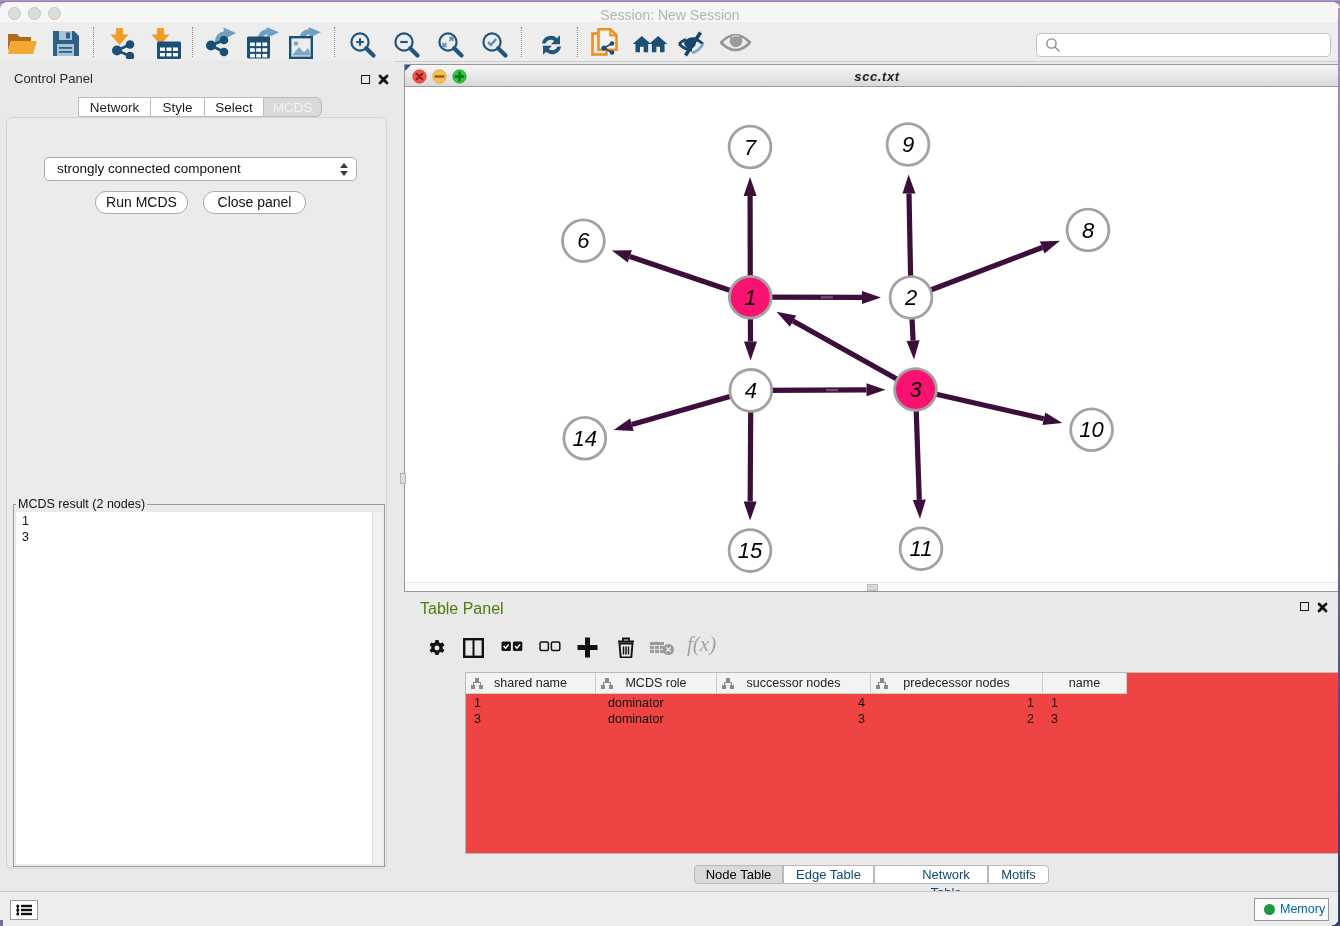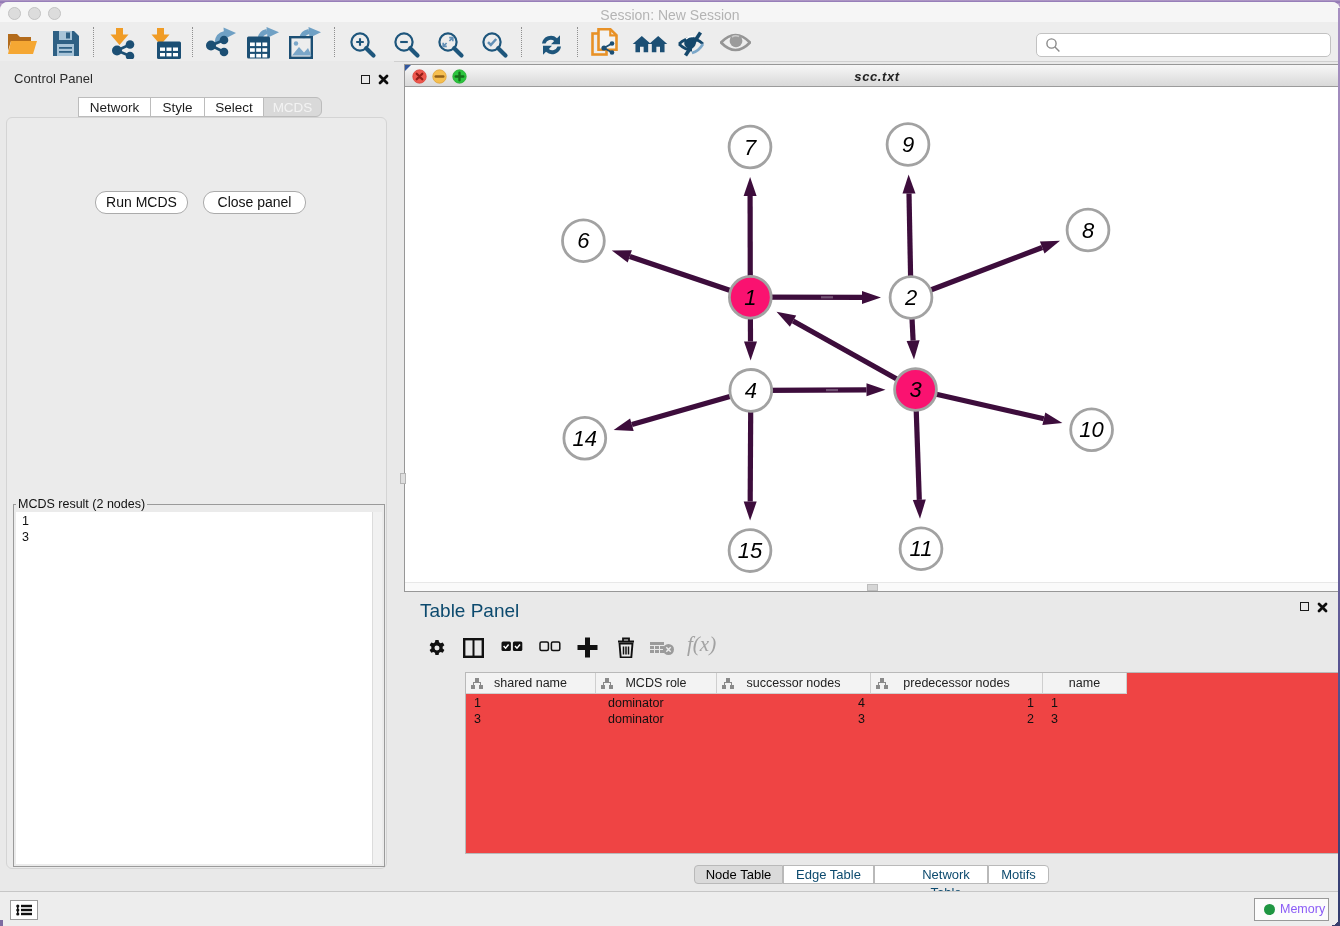--- a/index.html
+++ b/index.html
@@ -214,20 +214,26 @@
     <path d="M10 10 L14.4 14.4" stroke="#8a8a8a" stroke-width="1.4"></path>
   </svg>
 </div>
 <div id="cpanel">
   <div id="cp-title">Control Panel</div>
   <div style="position:absolute;left:361px;top:14px;width:9px;height:9px;border:1.5px solid #1a1a1a;box-sizing:border-box;"></div>
   <svg style="position:absolute;left:378px;top:13px;" width="11" height="11" viewBox="0 0 11 11">
     <path d="M2 2 L9 9 M9 2 L2 9" stroke="#0d0d0d" stroke-width="2.8" stroke-linecap="round"></path>
   </svg>
   <div id="cp-inner"></div>
+  <div id="dropdown" style="position:absolute;left:44px;top:96px;width:313px;height:24px;background:#fff;border:1px solid #ababab;border-radius:5px;box-sizing:border-box;">
+    <div style="position:absolute;left:12px;top:3px;font-size:13.5px;color:#111;">strongly connected component</div>
+    <svg style="position:absolute;right:6px;top:4px;" width="12" height="15" viewBox="0 0 12 15">
+      <path d="M6 1 L10 6 H2 z M6 14 L2 9 h8 z" fill="#3b3b3b"></path>
+    </svg>
+  </div>
   <div class="cbtn" style="position:absolute;left:95px;top:130px;width:93px;height:23px;">Run&nbsp;MCDS</div>
   <div class="cbtn" style="position:absolute;left:203px;top:130px;width:103px;height:23px;">Close&nbsp;panel</div>
   <fieldset id="mcdsres">
     <legend>MCDS result (2 nodes)</legend>
     <div id="mcdswhite"></div>
     <div id="mcdstxt">1<br>3</div>
     <div id="mcdsscroll"></div>
   </fieldset>
   <div class="tabrow" style="left:78px;top:36px;width:73px;">Network</div>
   <div class="tabrow" style="left:150px;top:36px;width:55px;">Style</div>
@@ -300,21 +306,21 @@
 <text x="345" y="471.1" font-size="22" fill="#000" text-anchor="middle" font-family="Liberation Sans">15</text>
 <rect x="416" y="209.2" width="12" height="2.2" fill="#9d8aa1" opacity="0.55"></rect>
 <rect x="421" y="302" width="12" height="2.2" fill="#9d8aa1" opacity="0.55"></rect>
 </svg>
   <div style="position:absolute;left:0;bottom:0;width:100%;height:8px;background:#fafafa;border-top:1px solid #e8e8e8;">
     <div style="position:absolute;left:462px;top:1px;width:9px;height:5px;background:#d6d6d6;border:1px solid #bdbdbd;"></div>
   </div>
 </div>
 <div style="position:absolute;left:400px;top:473px;width:4px;height:9px;background:#dedede;border:1px solid #b5b5b5;"></div>
 <div id="tpanel">
-  <div style="position:absolute;left:16px;top:6px;font-size:19px;color:#0c4a6e;">Table Panel</div>
+  <div style="position:absolute;left:16px;top:6px;font-size:16px;color:#4d7c0f;">Table Panel</div>
   <div style="position:absolute;left:896px;top:8px;width:9px;height:9px;border:1.5px solid #1a1a1a;box-sizing:border-box;"></div>
   <svg style="position:absolute;left:913px;top:8px;" width="11" height="11" viewBox="0 0 11 11">
     <path d="M2 2 L9 9 M9 2 L2 9" stroke="#0d0d0d" stroke-width="2.8" stroke-linecap="round"></path>
   </svg>
 
   <svg style="position:absolute;left:25px;top:46px;" width="16" height="16" viewBox="0 0 18 18">
     <path fill="#111" d="M7.2 0 h3.6 l.5 2.6 a6.6 6.6 0 0 1 1.7 1 l2.5 -.9 1.8 3.1 -2 1.7 a6.6 6.6 0 0 1 0 2 l2 1.7 -1.8 3.1 -2.5 -.9 a6.6 6.6 0 0 1 -1.7 1 l-.5 2.6 h-3.6 l-.5 -2.6 a6.6 6.6 0 0 1 -1.7 -1 l-2.5 .9 -1.8 -3.1 2 -1.7 a6.6 6.6 0 0 1 0 -2 l-2 -1.7 1.8 -3.1 2.5 .9 a6.6 6.6 0 0 1 1.7 -1 z M9 6.2 a2.8 2.8 0 1 0 0 5.6 a2.8 2.8 0 0 0 0 -5.6 z"></path>
   </svg>
   <svg style="position:absolute;left:59px;top:44px;" width="21" height="20" viewBox="0 0 21 20">
     <rect x="1.2" y="1.2" width="18.6" height="17.6" fill="none" stroke="#111" stroke-width="2.4"></rect>
@@ -406,18 +412,18 @@
           <circle cx="1.8" cy="10" r="1.6"></circle>
         <rect x="5" y="0.8" width="11" height="2.4"></rect>
           <rect x="5" y="4.8" width="11" height="2.4"></rect>
           <rect x="5" y="8.8" width="11" height="2.4"></rect>
       </g>
       <rect x="1" y="3" width="1.4" height="6" fill="#111"></rect>
     </svg>
   </div>
   <div style="position:absolute;left:1254px;top:6px;width:75px;height:23px;background:#fcfcfc;border:1px solid #999;box-sizing:border-box;">
     <div style="position:absolute;left:9px;top:5px;width:11px;height:11px;border-radius:50%;background:#1f9642;"></div>
-    <div style="position:absolute;left:25px;top:3px;font-size:12.5px;color:#8b5cf6;">Memory</div>
+    <div style="position:absolute;left:25px;top:3px;font-size:12.5px;color:#0369a1;">Memory</div>
   </div>
 </div>
 <div style="position:absolute;left:1338px;top:8px;width:2px;height:918px;background:linear-gradient(#a890c2,#8d7bb0 40%,#4a4a8a 80%,#323c6e);"></div>
 <div style="position:absolute;left:1332px;top:918px;width:8px;height:8px;background:radial-gradient(circle at 0 0,transparent 7px,#39406f 7px);"></div>
 <div style="position:absolute;left:0;top:920px;width:3px;height:6px;background:#7d6ba0;"></div>
 
 </body></html>

